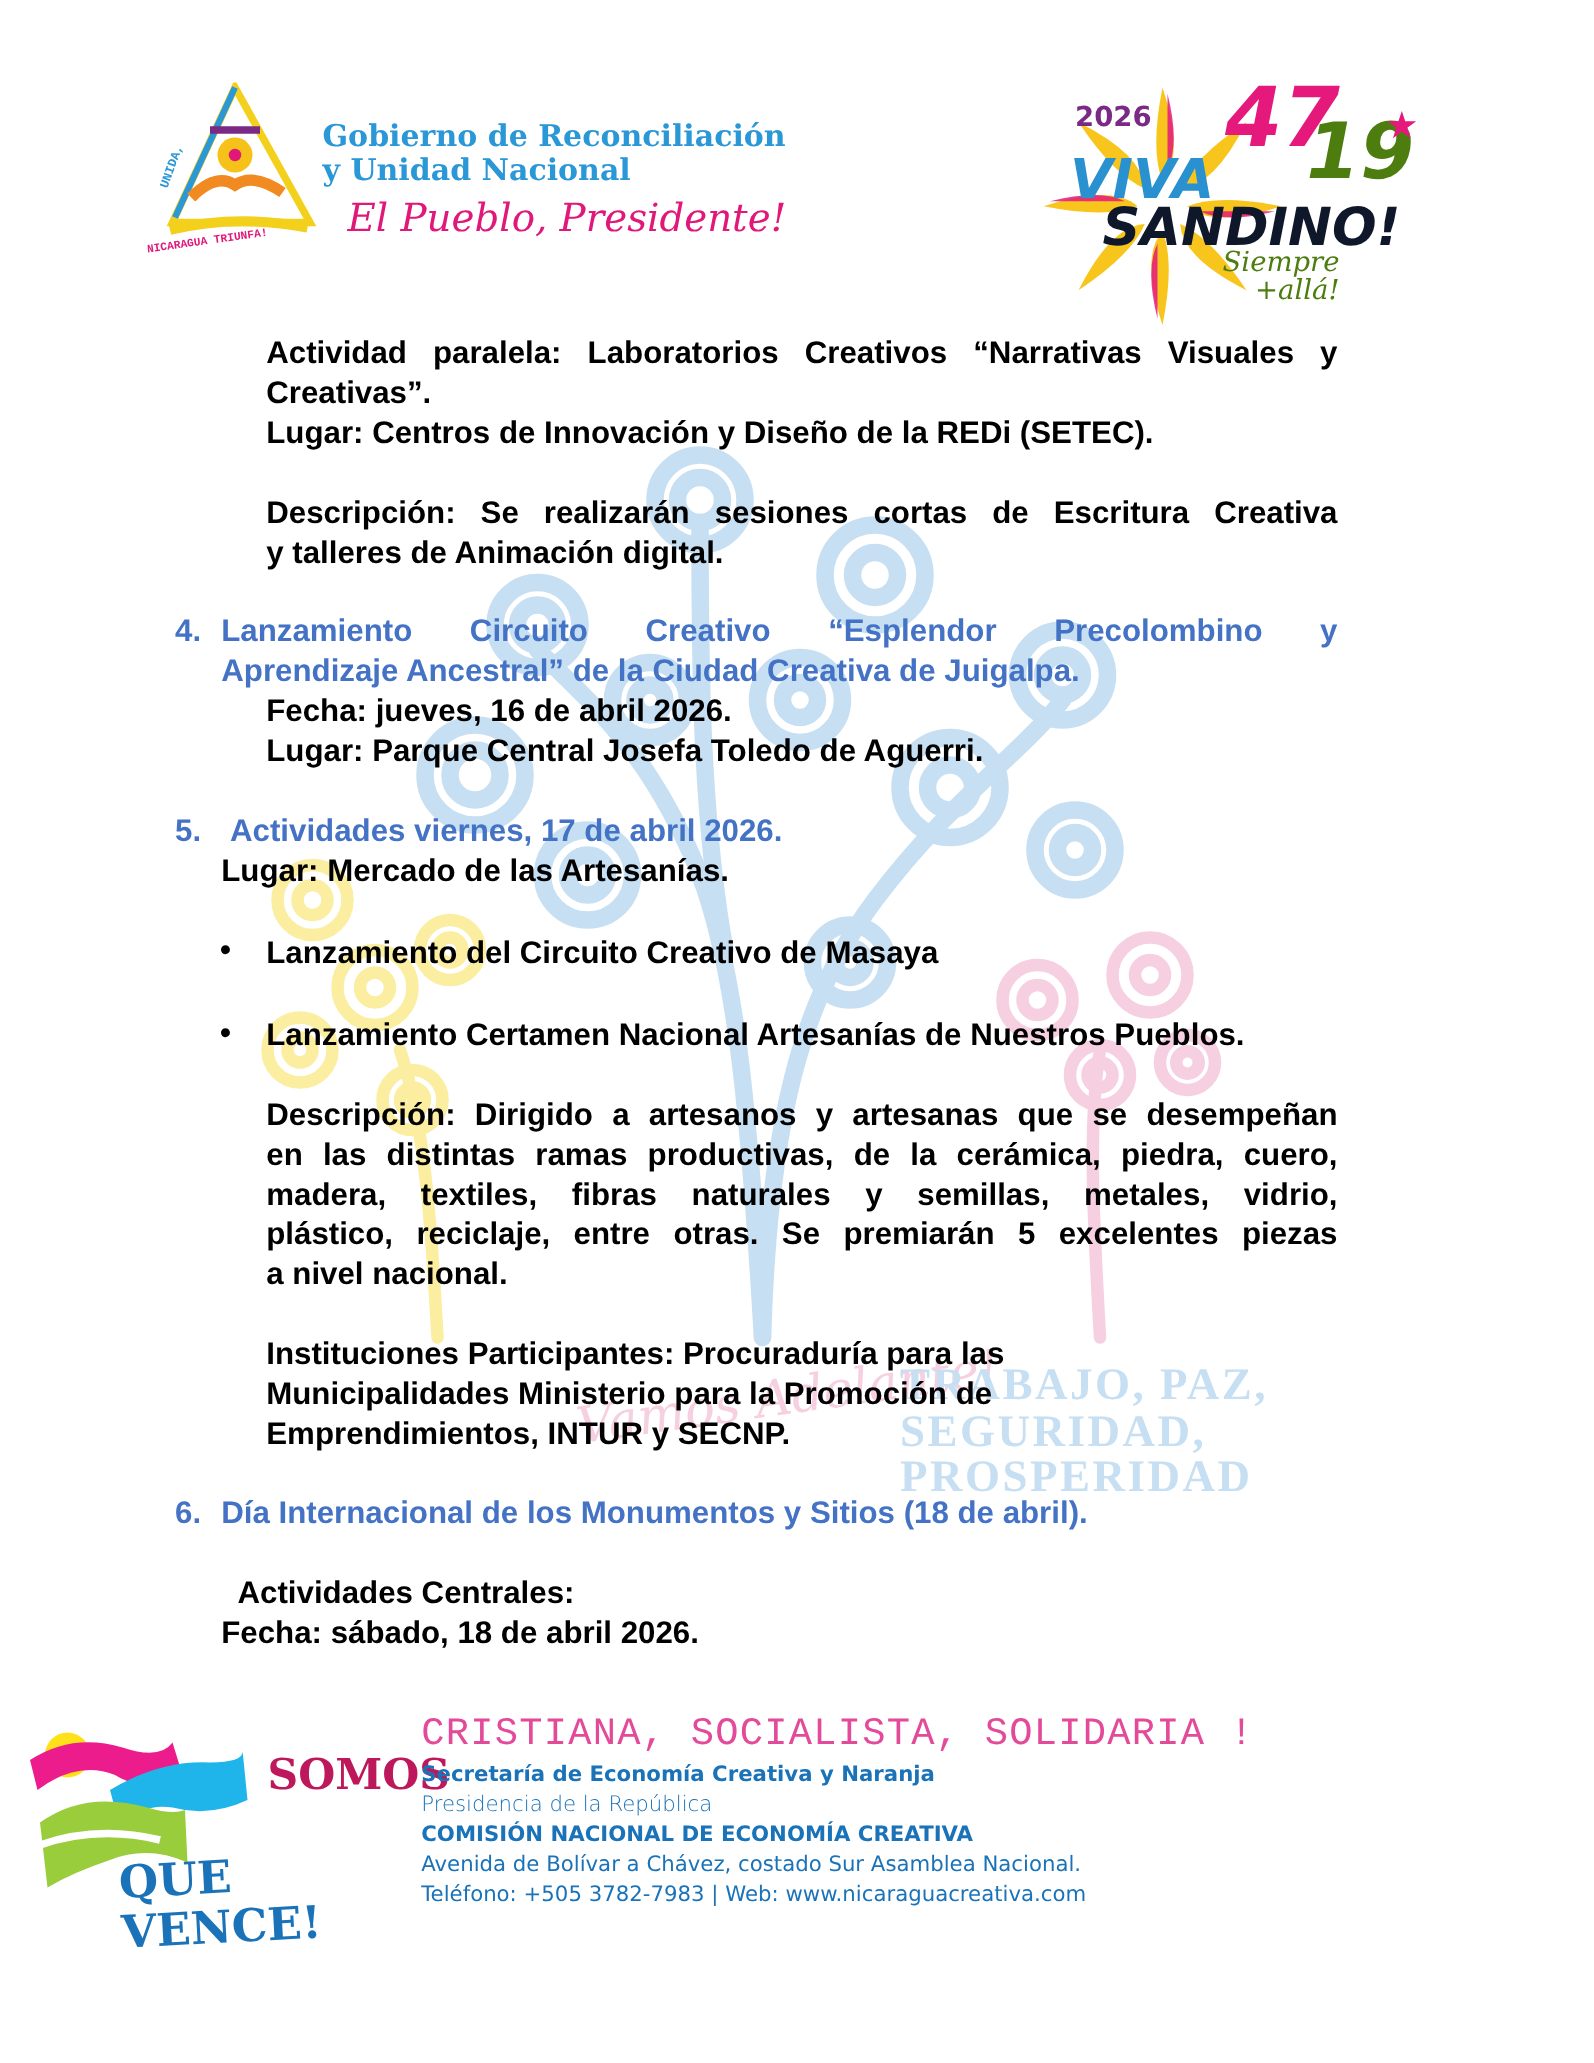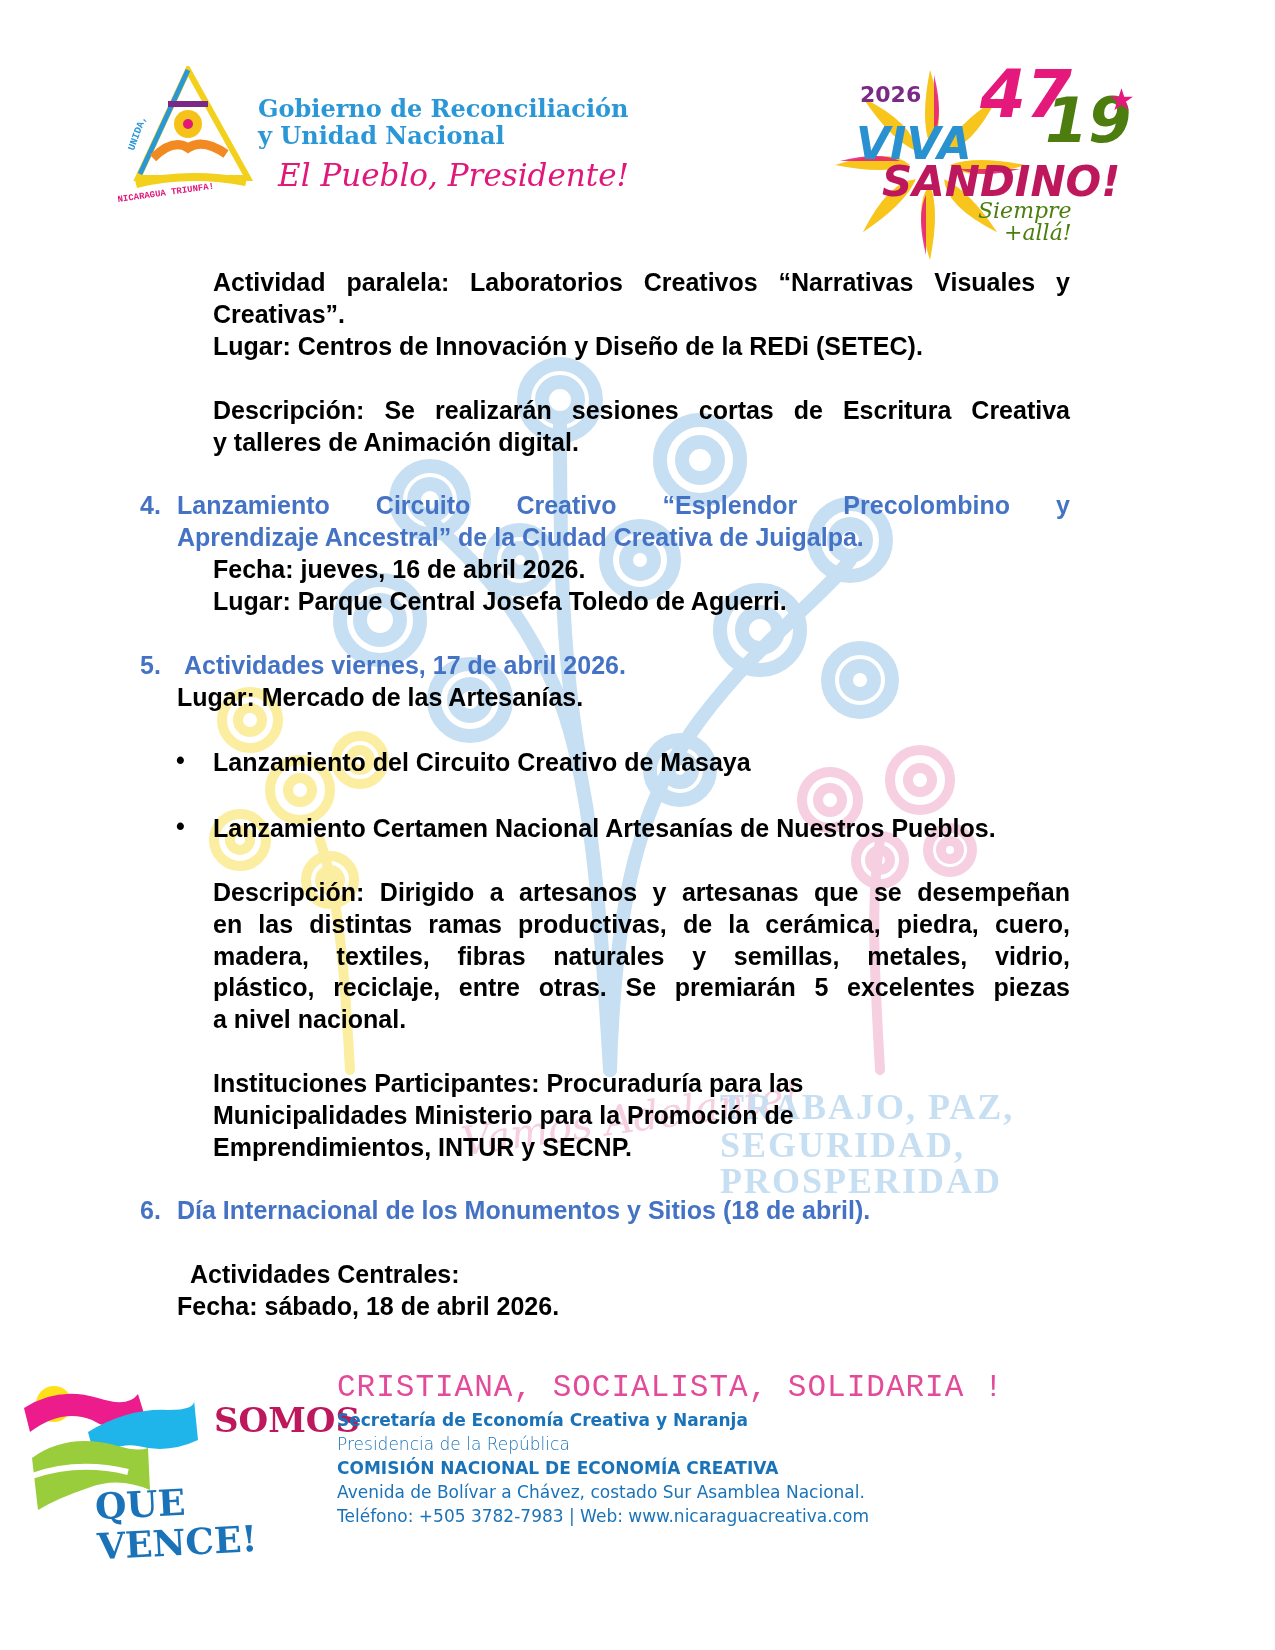--- a/index.html
+++ b/index.html
@@ -16,21 +16,21 @@
   .gov-text { position: absolute; left: 258px; top: 95px; }
   .gov-line { font-family: "DejaVu Serif", serif; font-weight: bold; color: #2a97d6; font-size: 24px; line-height: 27px; white-space: nowrap; }
   .gov-slogan { font-family: "DejaVu Serif", serif; font-style: italic; color: #e0187a; font-size: 31px; line-height: 40px; margin-top: 6px; margin-left: 20px; white-space: nowrap; }
 
   .sandino { position: absolute; left: 840px; top: 60px; width: 300px; height: 200px; }
   .s-year { position: absolute; left: 20px; top: 22px; font-family: "DejaVu Sans", sans-serif; font-weight: bold; font-size: 22px; color: #7a2a85; }
   .s-47 { position: absolute; left: 140px; top: 2px; font-family: "DejaVu Sans", sans-serif; font-weight: bold; font-style: italic; font-size: 66px; color: #e5197c; line-height: 66px; }
   .s-19 { position: absolute; left: 205px; top: 30px; font-family: "DejaVu Sans", sans-serif; font-weight: bold; font-style: italic; font-size: 62px; color: #4d7c0f; line-height: 62px; }
   .s-star { position: absolute; left: 268px; top: 22px; font-size: 30px; color: #e5197c; }
   .s-viva { position: absolute; left: 16px; top: 62px; font-family: "DejaVu Sans", sans-serif; font-weight: bold; font-style: italic; font-size: 44px; color: #2a91d1; line-height: 44px; }
-  .s-sandino { position: absolute; left: 42px; top: 100px; font-family: "DejaVu Sans", sans-serif; font-weight: bold; font-style: italic; font-size: 42px; color: #be185d; line-height: 44px; }
+  .s-sandino { position: absolute; left: 42px; top: 100px; font-family: "DejaVu Sans", sans-serif; font-weight: bold; font-style: italic; font-size: 42px; color: #0f172a; line-height: 44px; }
   .s-siempre { position: absolute; left: 138px; top: 140px; font-family: "DejaVu Serif", serif; font-style: italic; font-size: 22px; color: #4d7c0f; line-height: 22px; text-align: right; }
 
   
   .content { position: absolute; left: 0; top: 0; width: 1275px; z-index: 3; }
   .line { position: absolute; font-weight: bold; font-size: 25px; line-height: 32px; color: #000; white-space: nowrap; }
   .blue { color: #4472c4; }
   .justify { text-align: justify; text-align-last: justify; white-space: normal; }
   .bullet-dot { position: absolute; font-size: 25px; font-weight: bold; color: #000; }
 
   

